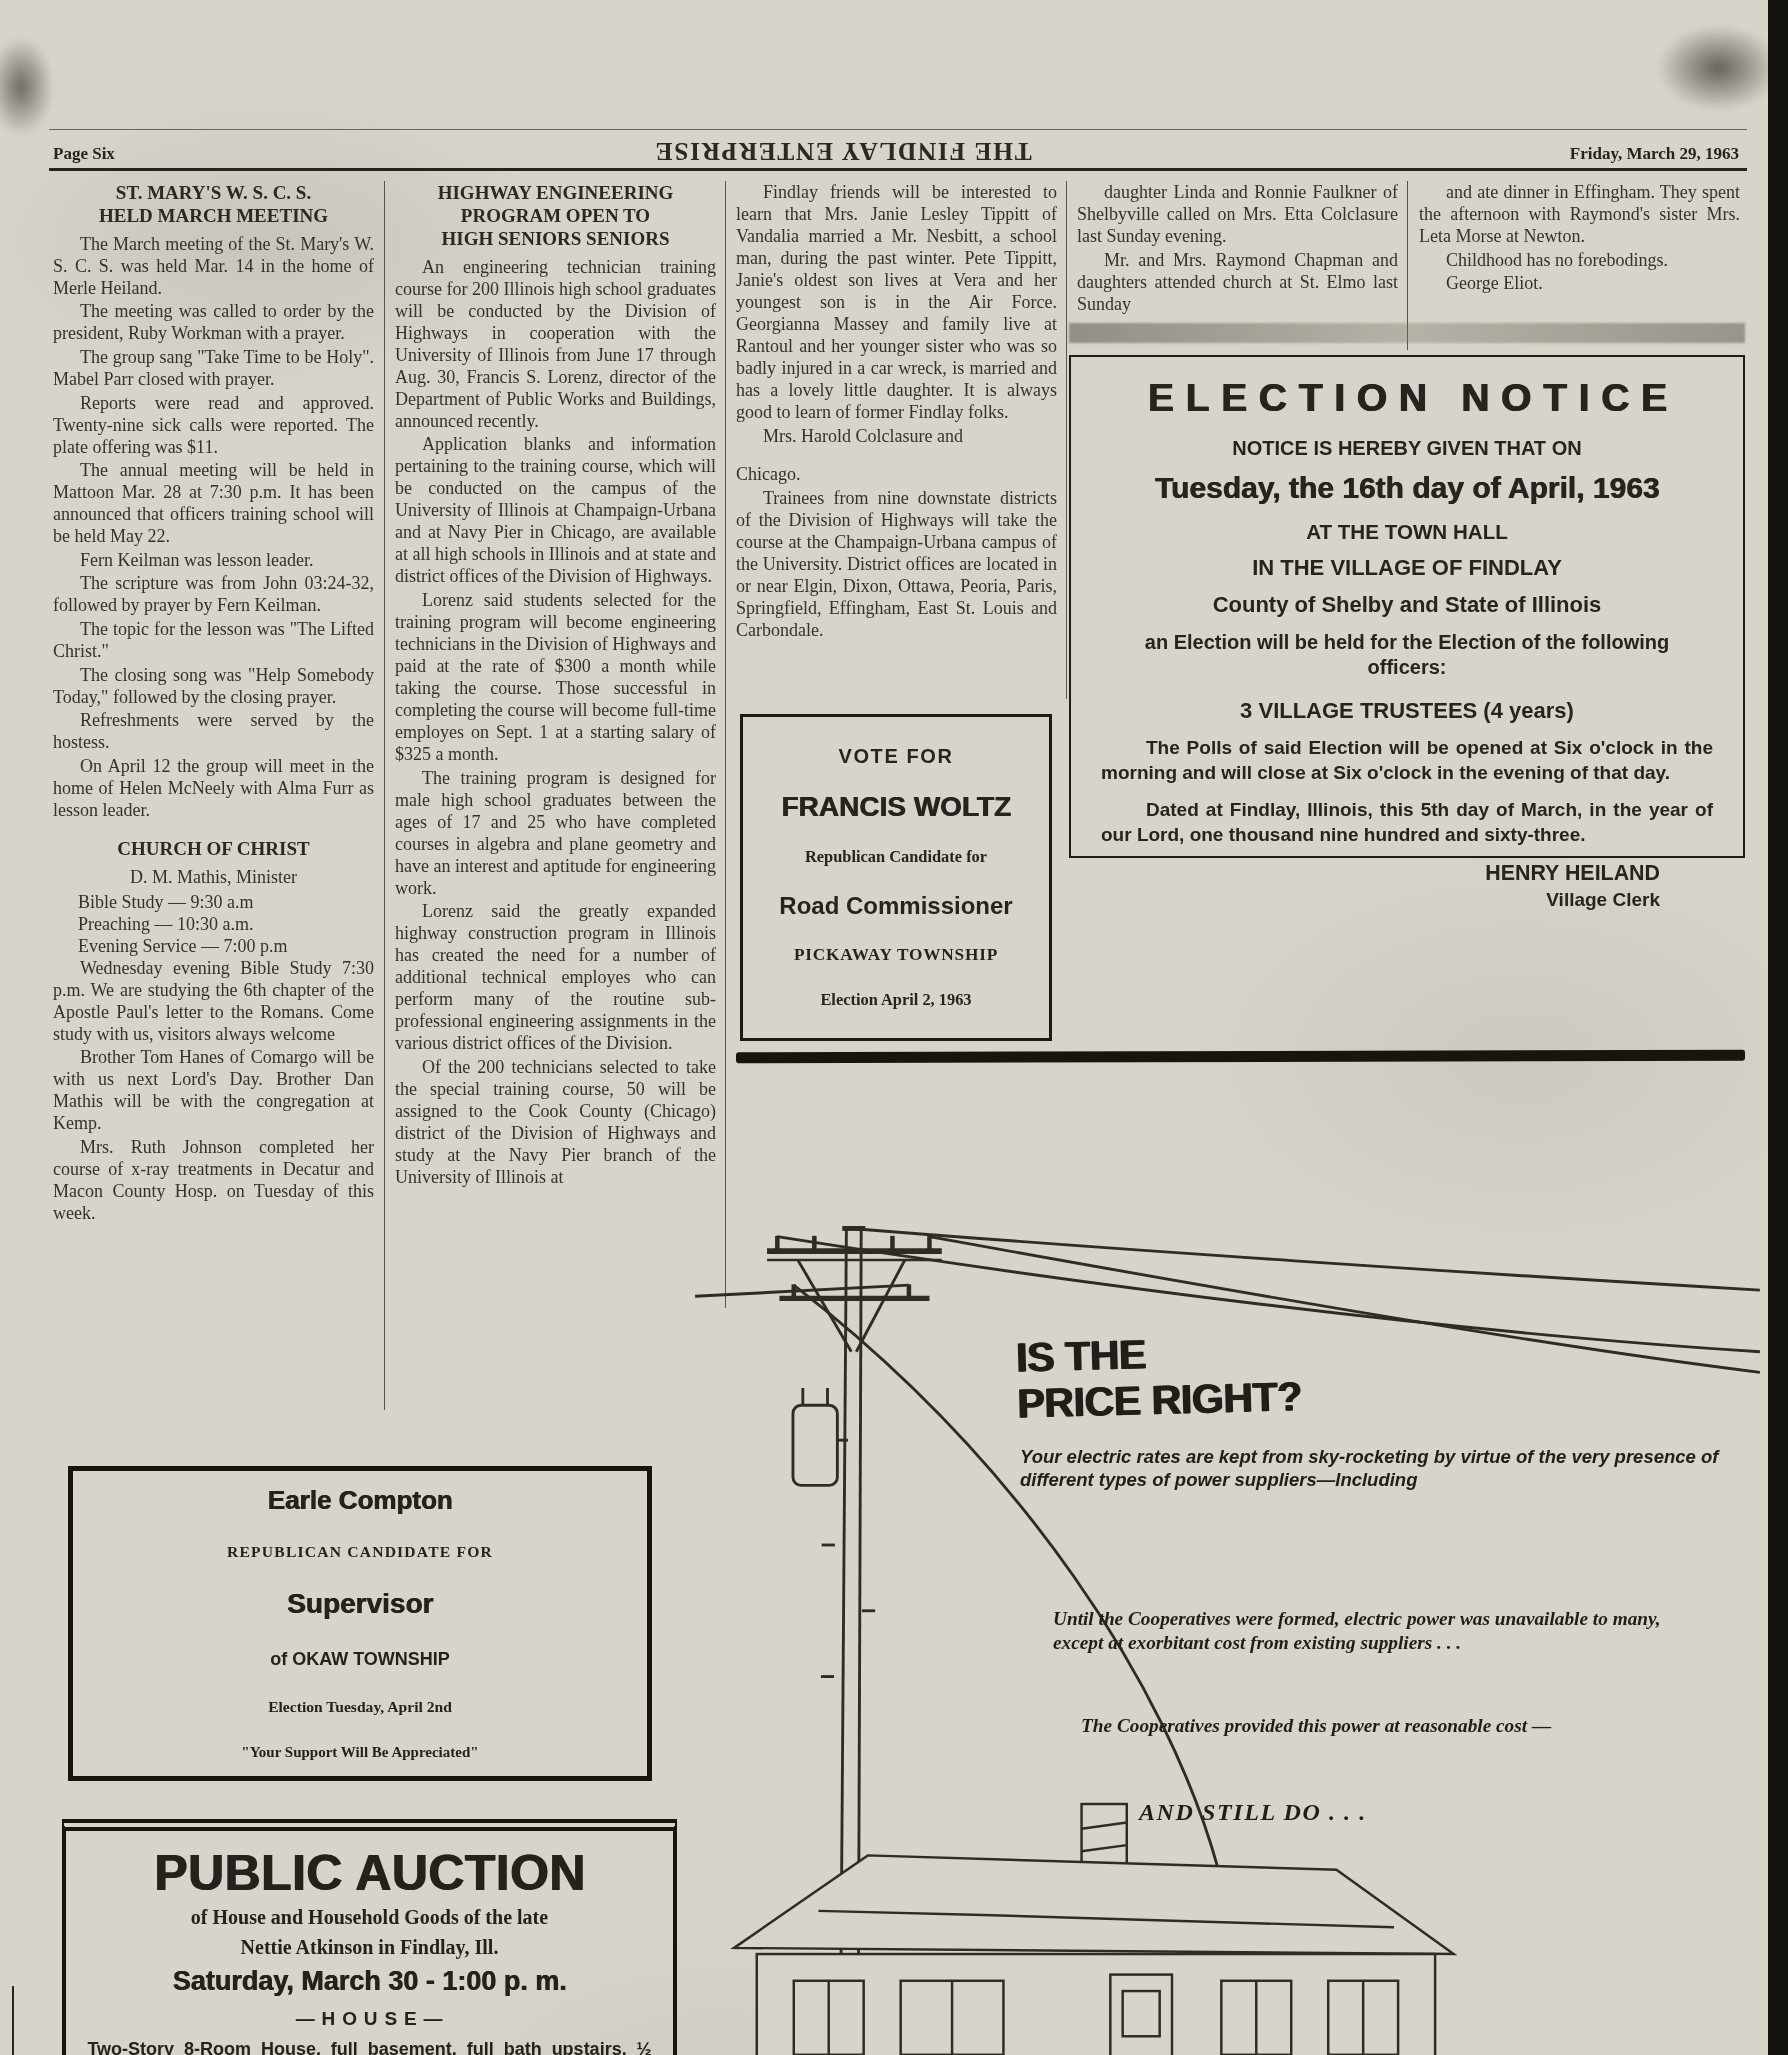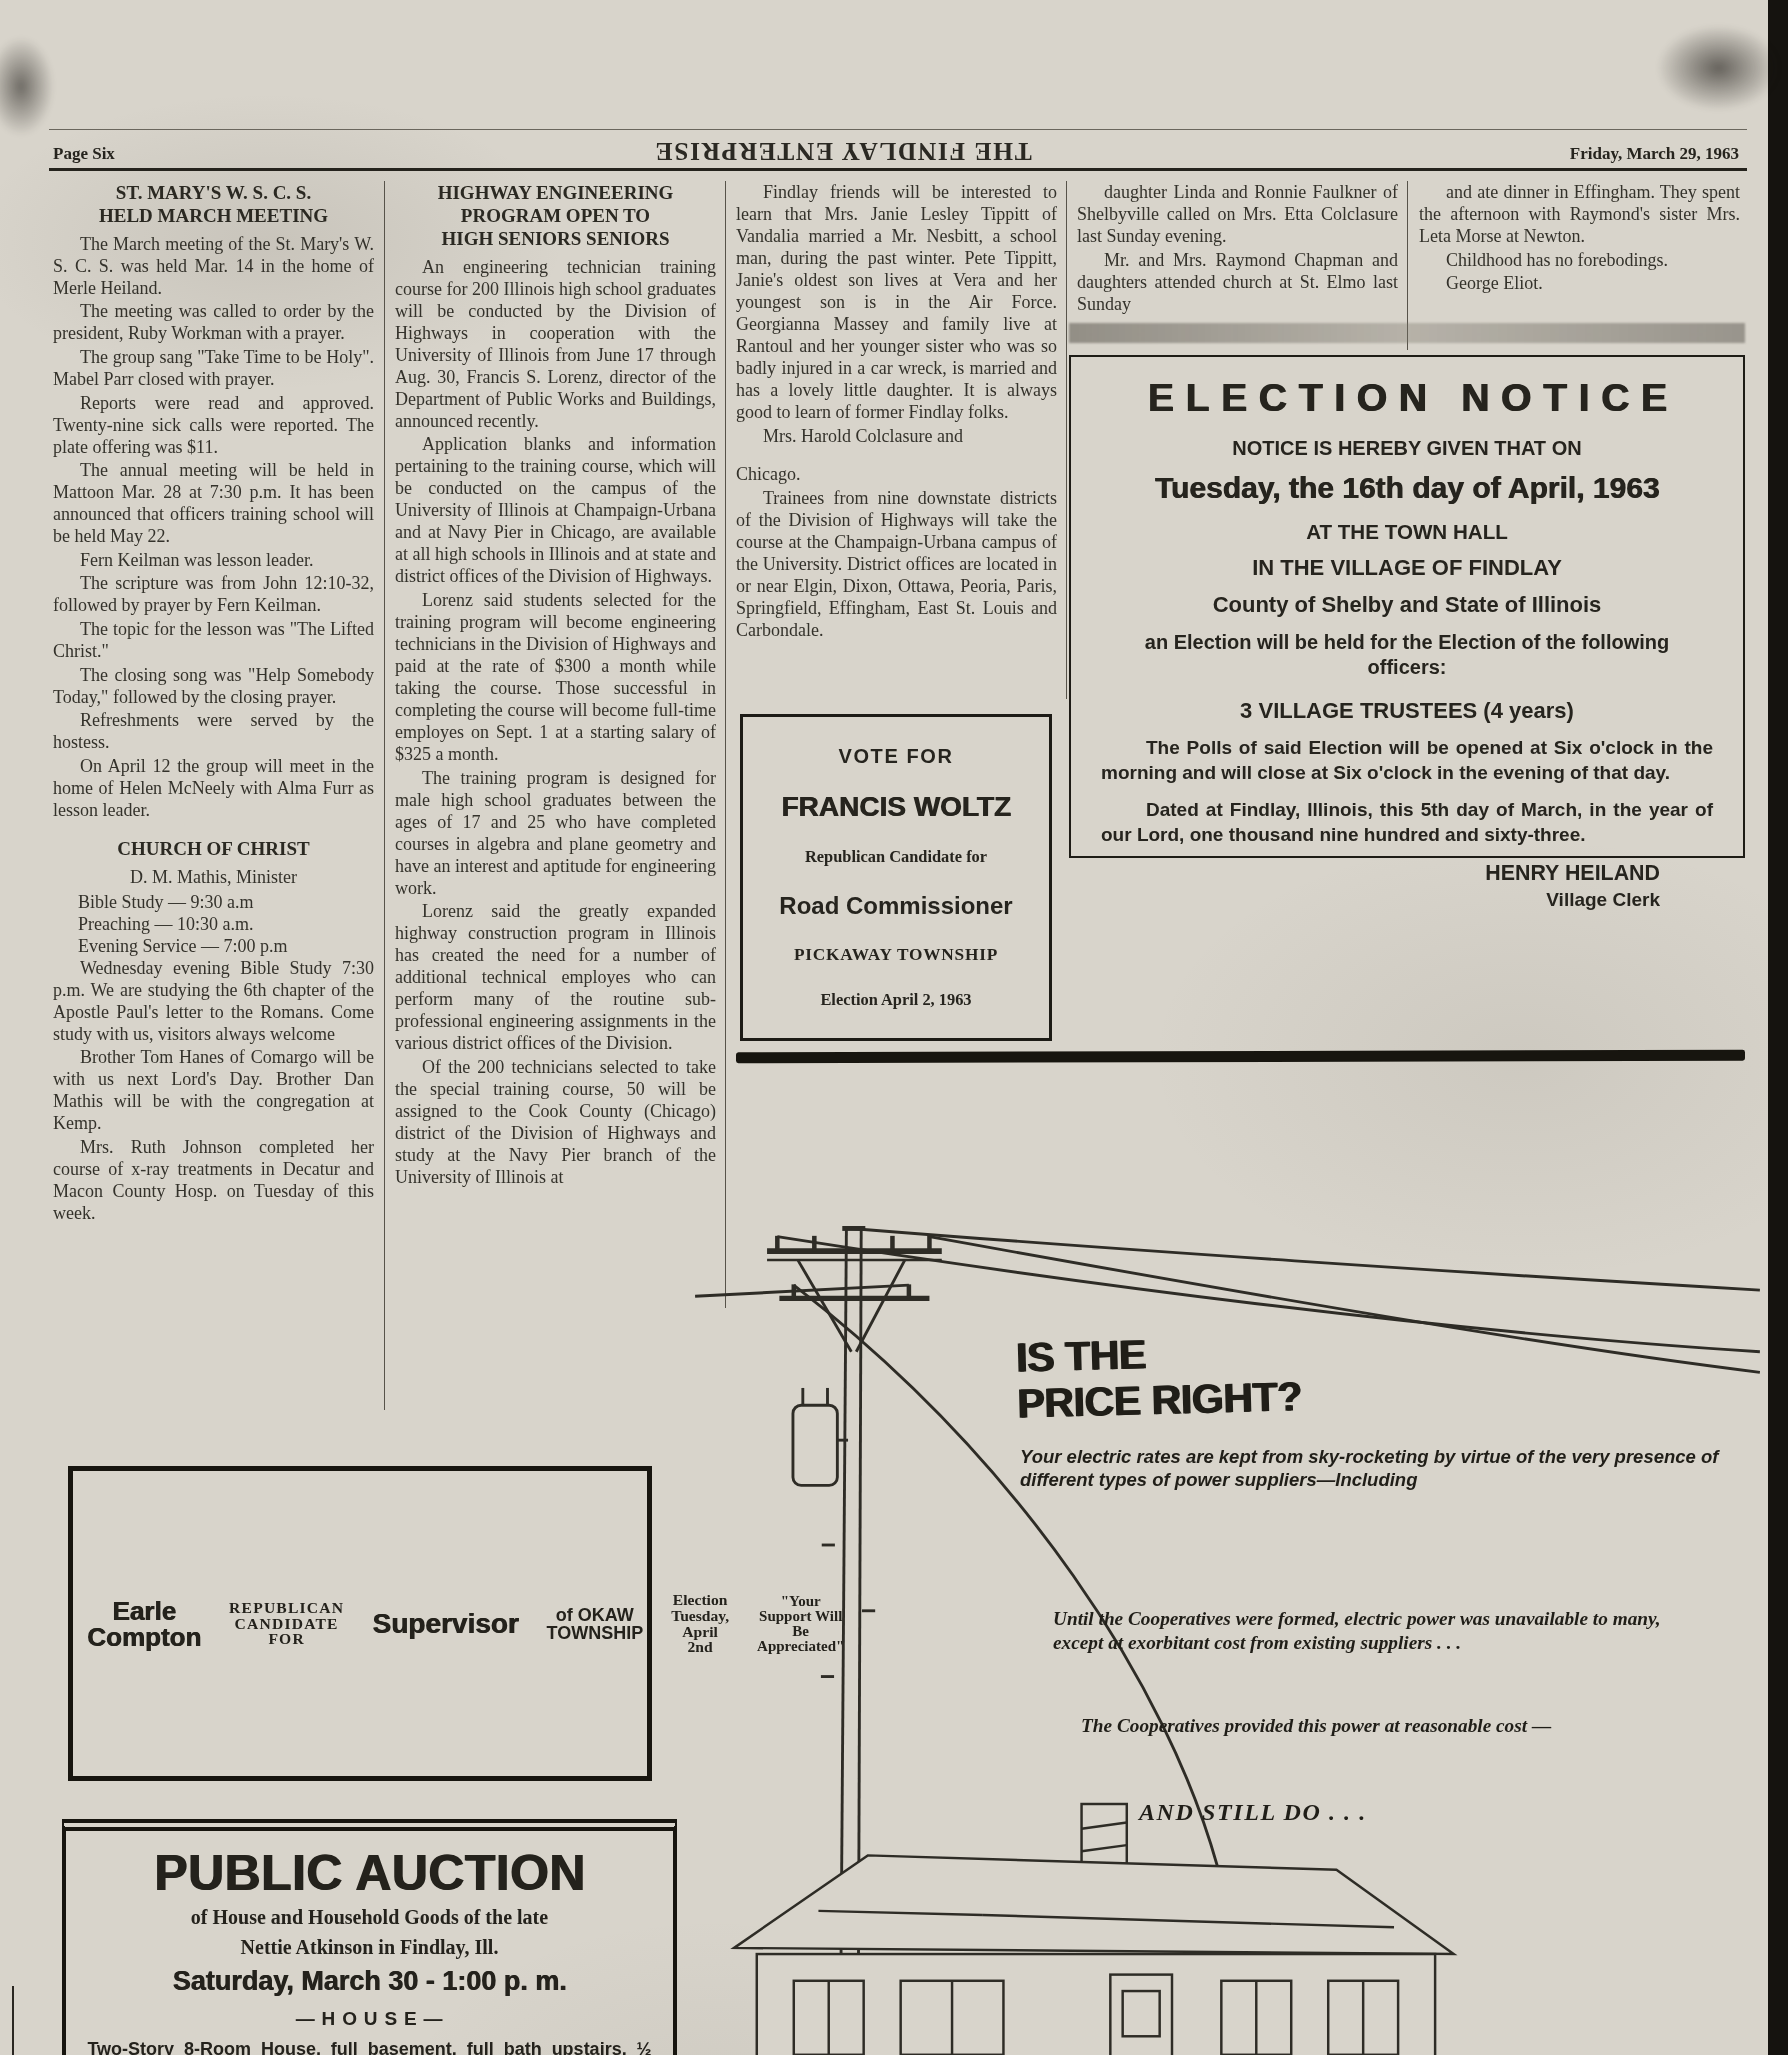--- a/index.html
+++ b/index.html
@@ -66,21 +66,21 @@
   .en-l5{font:bold 22px/1.15 "Liberation Sans",sans-serif;}
   .en-l6{font:bold 20px/1.25 "Liberation Sans",sans-serif;max-width:526px;}
   .en-l7{font:bold 22px/1.1 "Liberation Sans",sans-serif;margin-top:6.6px;}
   .en-para{font:bold 19px/25px "Liberation Sans",sans-serif;text-align:justify;text-indent:45px;width:100%;}
   .en-sig{width:100%;text-align:right;padding-right:53px;}
   .en-sig1{font:bold 21.4px/1.3 "Liberation Sans",sans-serif;}
   .en-sig2{font:bold 19px/1.3 "Liberation Sans",sans-serif;}
 
   
   .compton{position:absolute;left:68px;top:1466px;width:584px;height:315px;border:5.3px solid #17150f;
-    display:flex;flex-direction:row;justify-content:space-around;align-items:center;text-align:center;padding:14px;color:#24221c;gap:28px;}
+    display:flex;flex-direction:column;justify-content:space-around;align-items:center;text-align:center;padding:14px;color:#24221c;gap:28px;}
   .c-name{font:bold 26px/1 "Liberation Sans",sans-serif;text-shadow:0.8px 0 0 currentColor;}
   .c-l2{font:bold 15.6px/1 "Liberation Serif",serif;letter-spacing:1.2px;}
   .c-office{font:bold 28px/1 "Liberation Sans",sans-serif;text-shadow:0.8px 0 0 currentColor;}
   .c-l4{font:bold 18px/1 "Liberation Sans",sans-serif;}
   .c-l5{font:bold 15.6px/1 "Liberation Serif",serif;}
   .c-l6{font:bold 15px/1 "Liberation Serif",serif;}
 
   
   .auction{position:absolute;left:62px;top:1819px;width:615px;height:1069px;border:4.1px solid #17150f;border-top:12.3px double #17150f;
     padding:16.4px 21.4px;color:#24221c;display:flex;flex-direction:column;gap:6.6px;}
@@ -129,21 +129,21 @@
       <div>ST. MARY'S W. S. C. S.</div>
       <div>HELD MARCH MEETING</div>
     </h2>
     <div>
         <p class="para">The March meeting of the St. Mary's W. S. C. S. was held Mar. 14 in the home of Merle Heiland.</p>
         <p class="para">The meeting was called to order by the president, Ruby Workman with a prayer.</p>
         <p class="para">The group sang "Take Time to be Holy". Mabel Parr closed with prayer.</p>
         <p class="para">Reports were read and approved. Twenty-nine sick calls were reported. The plate offering was $11.</p>
         <p class="para">The annual meeting will be held in Mattoon Mar. 28 at 7:30 p.m. It has been announced that officers training school will be held May 22.</p>
         <p class="para">Fern Keilman was lesson leader.</p>
-        <p class="para">The scripture was from John 12:10-32, followed by prayer by Fern Keilman.</p>
+        <p class="para">The scripture was from John 03:24-32, followed by prayer by Fern Keilman.</p>
         <p class="para">The topic for the lesson was "The Lifted Christ."</p>
         <p class="para">The closing song was "Help Somebody Today," followed by the closing prayer.</p>
         <p class="para">Refreshments were served by the hostess.</p>
         <p class="para">On April 12 the group will meet in the home of Helen McNeely with Alma Furr as lesson leader.</p>
       </div>
     <div class="sect-gap"></div>
     <h2 class="col-head">CHURCH OF CHRIST</h2>
     <p class="centerline">D. M. Mathis, Minister</p>
     <div>
         <p class="sched">Bible Study — 9:30 a.m</p>

